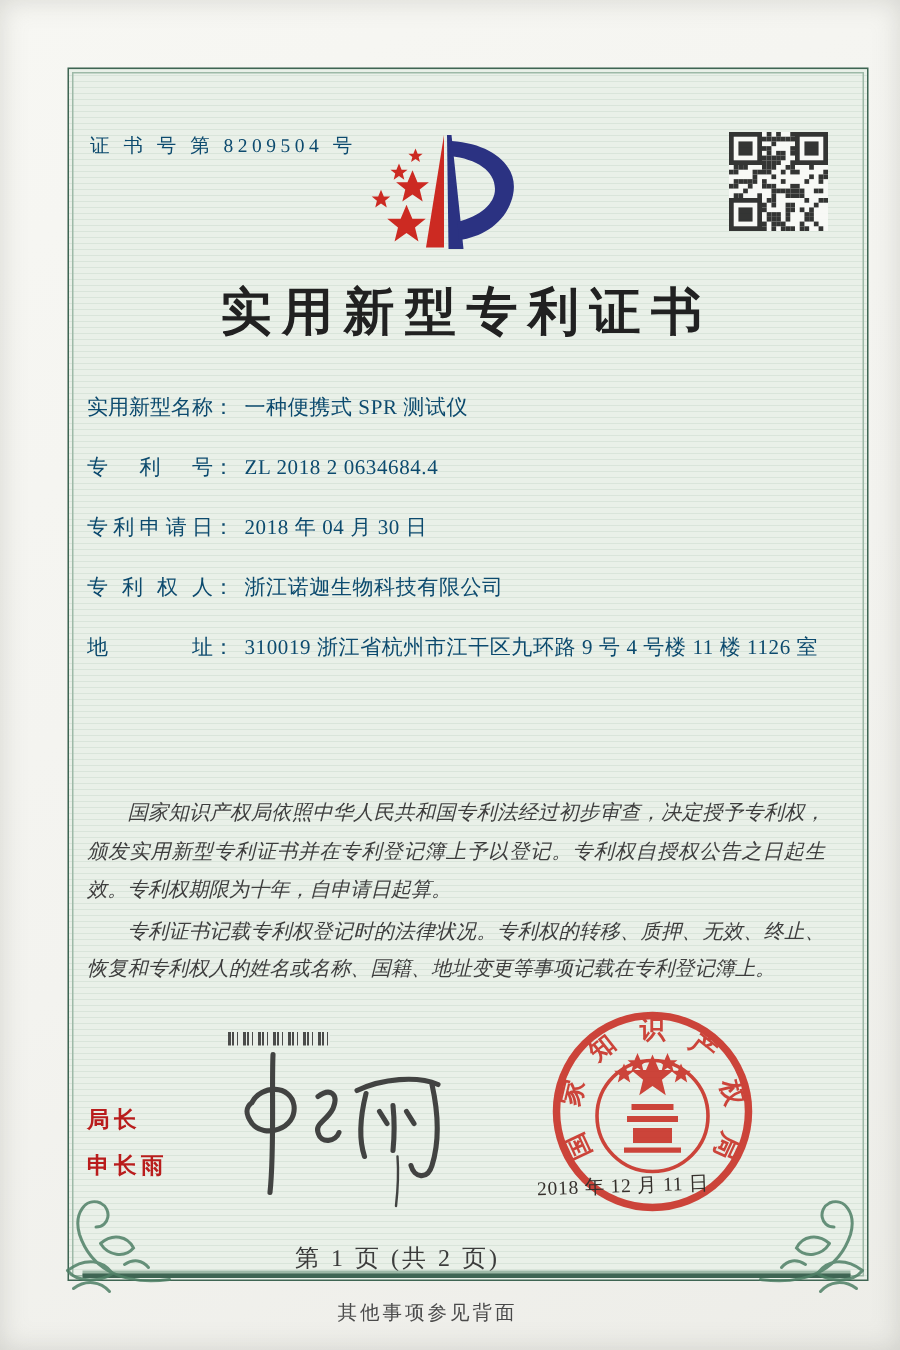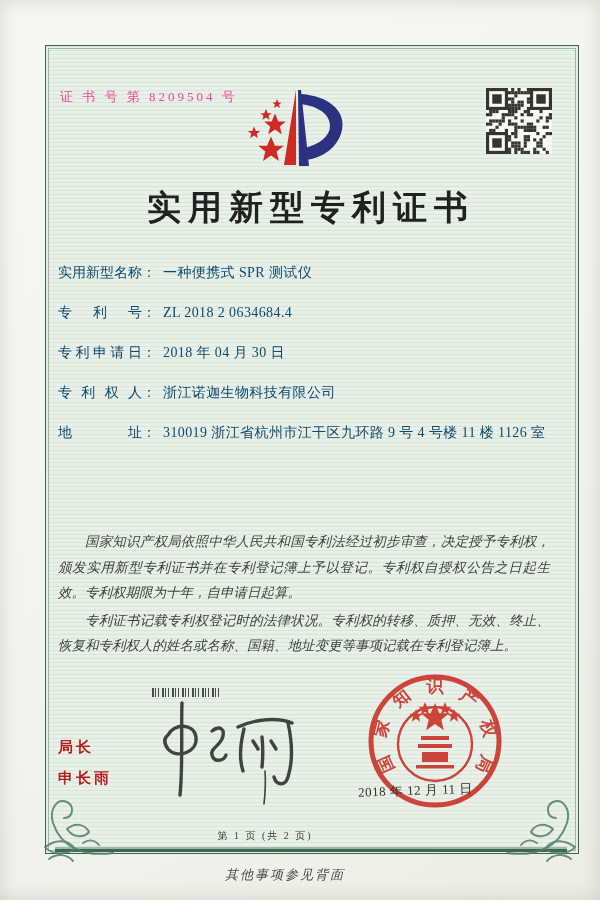--- a/index.html
+++ b/index.html
@@ -12,21 +12,21 @@
     box-shadow:inset 0 0 18px rgba(120,120,110,.25)}
   
   .frame{position:absolute;left:45px;top:45px;width:532px;height:807px;
     border:1.5px solid #3e6553;
     background:#e9f0e8;
     background-image:repeating-linear-gradient(180deg,rgba(100,145,115,.12) 0 1px,rgba(255,255,255,0) 1px 4px);
   }
   .frame-inner{position:absolute;inset:2px;border:1px solid #9db9a7;pointer-events:none}
   .bottom-rule{position:absolute;left:55px;top:849px;width:512px;height:3px;
     background:#3e6553;box-shadow:0 -2px 0 #9db9a7}
-  .cert-no{position:absolute;left:60px;top:88px;font-size:13px;letter-spacing:3px;color:#ec4899}
+  .cert-no{position:absolute;left:60px;top:88px;font-size:13px;letter-spacing:3px;color:#0c4a6e}
   .logo{position:absolute;left:238px;top:82px}
   .qr{position:absolute;left:486px;top:88px;opacity:.88}
   .title{position:absolute;left:45px;top:185px;width:532px;text-align:center;
     font-size:34px;font-weight:bold;letter-spacing:7px;color:#212121}
   .fields{position:absolute;left:58px;top:262px;width:502px;font-size:14px;color:#0c4a6e}
   .frow{position:relative;height:40px;line-height:22px;white-space:nowrap}
   .flabel{display:inline-block;width:84px;text-align:justify;text-align-last:justify;vertical-align:top}
   .fcolon{display:inline-block;margin-right:7px}
   .fval{letter-spacing:.4px}
   .pair2{position:absolute;left:242px;top:0}
@@ -35,26 +35,26 @@
   .paras p{margin:0 0 2px 0;text-indent:2em}
   .barcode{position:absolute;left:152px;top:688px;width:68px;height:9px;opacity:.85;
     background:repeating-linear-gradient(90deg,#2f2f2f 0 2px,#e8ede7 2px 3px,#2f2f2f 3px 4px,#e8ede7 4px 6px,#2f2f2f 6px 7px,#e8ede7 7px 10px)}
   .signer{position:absolute;left:58px;top:731px;font-family:"Liberation Sans","DejaVu Sans",sans-serif;
     font-size:15px;font-weight:600;letter-spacing:3px;color:#b91c1c;line-height:31px}
   .signature{position:absolute;left:150px;top:697px}
   .seal{position:absolute;left:364px;top:670px}
   .seal-date{position:absolute;left:358px;top:781px;width:160px;font-size:13px;letter-spacing:.5px;
     color:#35302c;transform:rotate(-2deg);white-space:nowrap}
   .pagenum{position:absolute;left:45px;top:829px;width:532px;box-sizing:border-box;padding-right:92px;
-    text-align:center;font-size:10px;letter-spacing:2px;color:#3c3c3c}
+    text-align:center;font-size:16px;letter-spacing:2px;color:#3c3c3c}
   .flourish{position:absolute;width:82px;height:82px}
   .fl-left{left:37px;top:783px}
   .fl-right{left:501px;top:783px;transform:scaleX(-1)}
   .backnote{position:absolute;left:45px;top:866px;width:480px;text-align:center;
-    font-size:13px;font-style:italic;letter-spacing:2px;color:#4a4a4a}
+    font-size:13px;letter-spacing:2px;color:#4a4a4a}
   .defs-hidden{position:absolute;width:0;height:0;overflow:hidden}
 </style>
 </head>
 <body>
 
 <svg class="defs-hidden" aria-hidden="true">
   <defs>
     <path id="star" d="M0,-10 L2.9,-3.1 L9.5,-3.1 L4.2,1.2 L5.9,8.1 L0,4 L-5.9,8.1 L-4.2,1.2 L-9.5,-3.1 L-2.9,-3.1 Z"></path>
   </defs>
 </svg>

